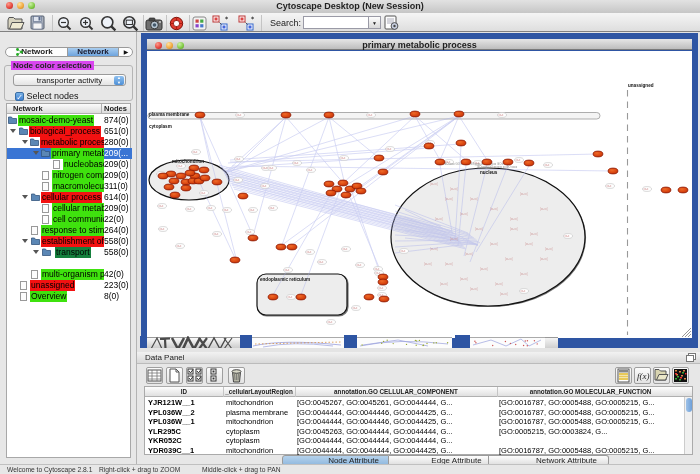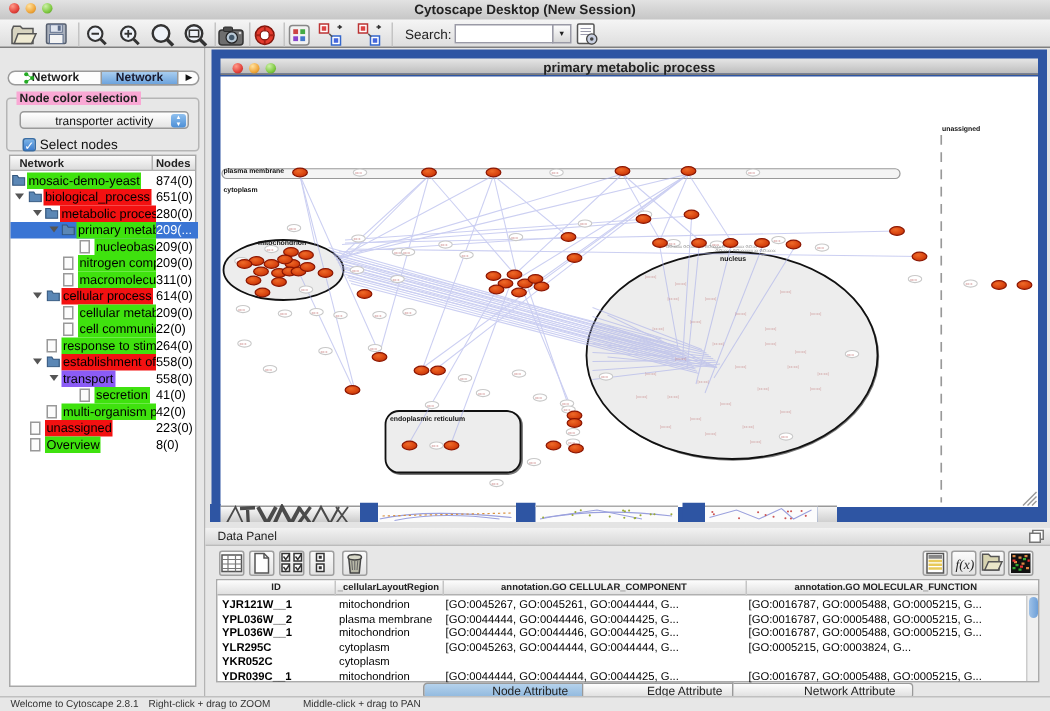--- a/index.html
+++ b/index.html
@@ -16,21 +16,21 @@
 #search-arrow { position:absolute; left:368px; top:3px; width:13px; height:13px; background:linear-gradient(#fdfdfd,#d8d8d8); border:1px solid #9a9aa6; font-size:5px; color:#222; text-align:center; line-height:12px; }
 #cpanel { position:absolute; left:0; top:32px; width:137px; height:432px; background:#e7e7e7; border-right:1px solid #b4b4b4; }
 #cpanel-hdr { position:absolute; left:0; top:0; width:137px; height:12px; background:linear-gradient(#f2f2f2,#d8d8d8); border-bottom:1px solid #bbb; }
 #cpanel-hdr span { position:absolute; left:5px; top:1px; font-size:8px; color:#222; }
 #tabs { position:absolute; left:5px; top:15px; width:128px; height:10px; border:1px solid #9a9a9a; border-radius:5px; background:#fdfdfd; }
 #tab-net { position:absolute; left:0; top:0; width:62px; height:8px; font-size:8px; font-weight:bold; color:#222; text-align:center; line-height:8px; }
 #tab-mosaic { position:absolute; left:62px; top:0; width:50px; height:8px; background:linear-gradient(#a8cdf0,#6da3dd); box-shadow:0 0 0 1px #9a9a9a; font-size:8px; font-weight:bold; color:#1a1a2e; text-align:center; line-height:8px; }
 #tab-arrow { position:absolute; left:112px; top:0; width:16px; height:8px; font-size:6px; color:#111; text-align:center; line-height:8px; }
 #netic { position:absolute; left:10px; top:0px; width:7px; height:8px; }
 #groupbox { position:absolute; left:4px; top:33px; width:129px; height:36px; border:1px solid #b5b5b5; border-radius:3px; }
-#groupbox .gl { position:absolute; left:6px; top:-5px; background:#f9a8d4; padding:0 2px; font-size:8px; font-weight:bold; color:#222; }
+#groupbox .gl { position:absolute; left:6px; top:-5px; background:#d946ef; padding:0 2px; font-size:8px; font-weight:bold; color:#222; }
 #combo { position:absolute; left:8px; top:8px; width:113px; height:12px; background:linear-gradient(#ffffff,#e4e4e4); border:1px solid #9a9a9a; border-radius:3px; font-size:8px; color:#111; text-align:center; line-height:11px; }
 #combo .sp { position:absolute; right:1px; top:1px; width:10px; height:9px; background:linear-gradient(#8fc0ef,#4d8fd6); border-radius:2px; color:#fff; font-size:4px; line-height:4.5px; text-align:center; }
 #selnodes { position:absolute; left:10px; top:25px; font-size:9px; color:#111; }
 #selnodes .cb { display:inline-block; width:9px; height:9px; background:linear-gradient(#7ab3e8,#3f7fd0); border:1px solid #3a6ea5; border-radius:2px; color:#fff; font-size:8px; line-height:9px; text-align:center; vertical-align:-1px; }
 #tree { position:absolute; left:6px; top:71px; width:125px; height:355px; background:#fff; border:1px solid #a8a8a8; }
 #tree-hdr { position:absolute; left:0; top:0; width:123px; height:10px; background:linear-gradient(#fbfbfb,#dcdcdc); border-bottom:1px solid #b0b0b0; font-size:7.5px; font-weight:bold; color:#222; }
 #tree-hdr .c1 { position:absolute; left:6px; top:0px; }
 #tree-hdr .c2 { position:absolute; left:97px; top:0px; }
 #tree-hdr .dv { position:absolute; left:94px; top:0; width:1px; height:10px; background:#b0b0b0; }
 .trow { position:absolute; left:0; width:123px; height:11px; font-size:8.5px; color:#000; }
@@ -252,27 +252,22 @@
             <path d="M0.5 2 L0.5 7.5 L8.5 7.5 L8.5 2.5 L4.5 2.5 L3.5 1 L0.5 1 Z" fill="#5b87b5" stroke="#33567d" stroke-width="0.8"></path>
           </svg></div>
         <span class="lbl" style="left:34px;max-width:63px;background:#f31111;">establishment of lo</span>
         <span class="num" style="color:#000;">558(0)</span>
       </div>
       <div class="trow" style="top:143px;">
         <div class="tri" style="left:26px;"></div>
         <div class="fold" style="left:35px;"><svg width="9" height="8" viewBox="0 0 9 8">
             <path d="M0.5 2 L0.5 7.5 L8.5 7.5 L8.5 2.5 L4.5 2.5 L3.5 1 L0.5 1 Z" fill="#5b87b5" stroke="#33567d" stroke-width="0.8"></path>
           </svg></div>
-        <span class="lbl" style="left:34px;max-width:52px;background:#8b5cf6;">transport</span>
+        <span class="lbl" style="left:48px;max-width:52px;background:#15803d;">transport</span>
         <span class="num" style="color:#000;">558(0)</span>
-      </div>
-      <div class="trow" style="top:154px;">
-        <div class="file" style="left:46px;"></div>
-        <span class="lbl" style="left:56px;max-width:41px;background:#3fe20e;">secretion</span>
-        <span class="num" style="color:#000;">41(0)</span>
       </div>
       <div class="trow" style="top:165px;">
         <div class="file" style="left:24px;"></div>
         <span class="lbl" style="left:34px;max-width:63px;background:#3fe20e;">multi-organism pro</span>
         <span class="num" style="color:#000;">42(0)</span>
       </div>
       <div class="trow" style="top:176px;">
         <div class="file" style="left:13px;"></div>
         <span class="lbl" style="left:23px;max-width:74px;background:#f31111;">unassigned</span>
         <span class="num" style="color:#000;">223(0)</span>
@@ -835,20 +830,21 @@
       </div>
       <div class="drow" style="top:39.8px;">
         <span class="dcell" style="left:3px;font-weight:bold;">YLR295C</span>
         <span class="dcell" style="left:81px;">cytoplasm</span>
         <span class="dcell" style="left:152px;width:198px;overflow:hidden;">[GO:0045263, GO:0044444, GO:0044444, G...</span>
         <span class="dcell" style="left:354px;width:184px;overflow:hidden;">[GO:0005215, GO:0003824, G...</span>
       </div>
       <div class="drow" style="top:49.4px;">
         <span class="dcell" style="left:3px;font-weight:bold;">YKR052C</span>
         <span class="dcell" style="left:81px;">cytoplasm</span>
+        <span class="dcell" style="left:152px;width:198px;overflow:hidden;">[GO:0044444, GO:0044444, GO:0044444, G...</span>
       </div>
       <div class="drow" style="top:59px;">
         <span class="dcell" style="left:3px;font-weight:bold;">YDR039C__1</span>
         <span class="dcell" style="left:81px;">mitochondrion</span>
         <span class="dcell" style="left:152px;width:198px;overflow:hidden;">[GO:0044444, GO:0044444, GO:0044425, G...</span>
         <span class="dcell" style="left:354px;width:184px;overflow:hidden;">[GO:0016787, GO:0005488, GO:0005215, G...</span>
       </div>
     <div id="dscroll">
         <div class="th"></div>
       </div>

